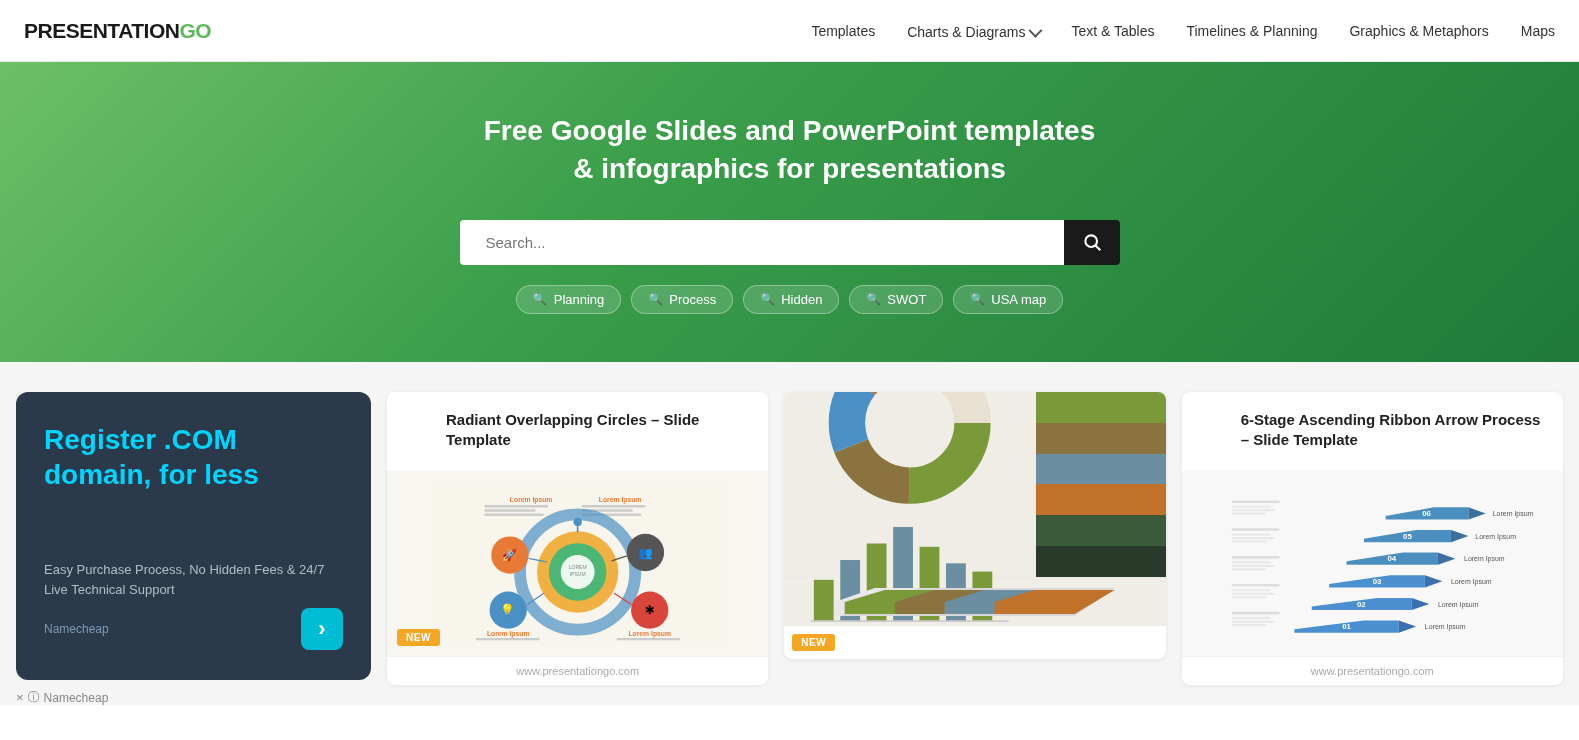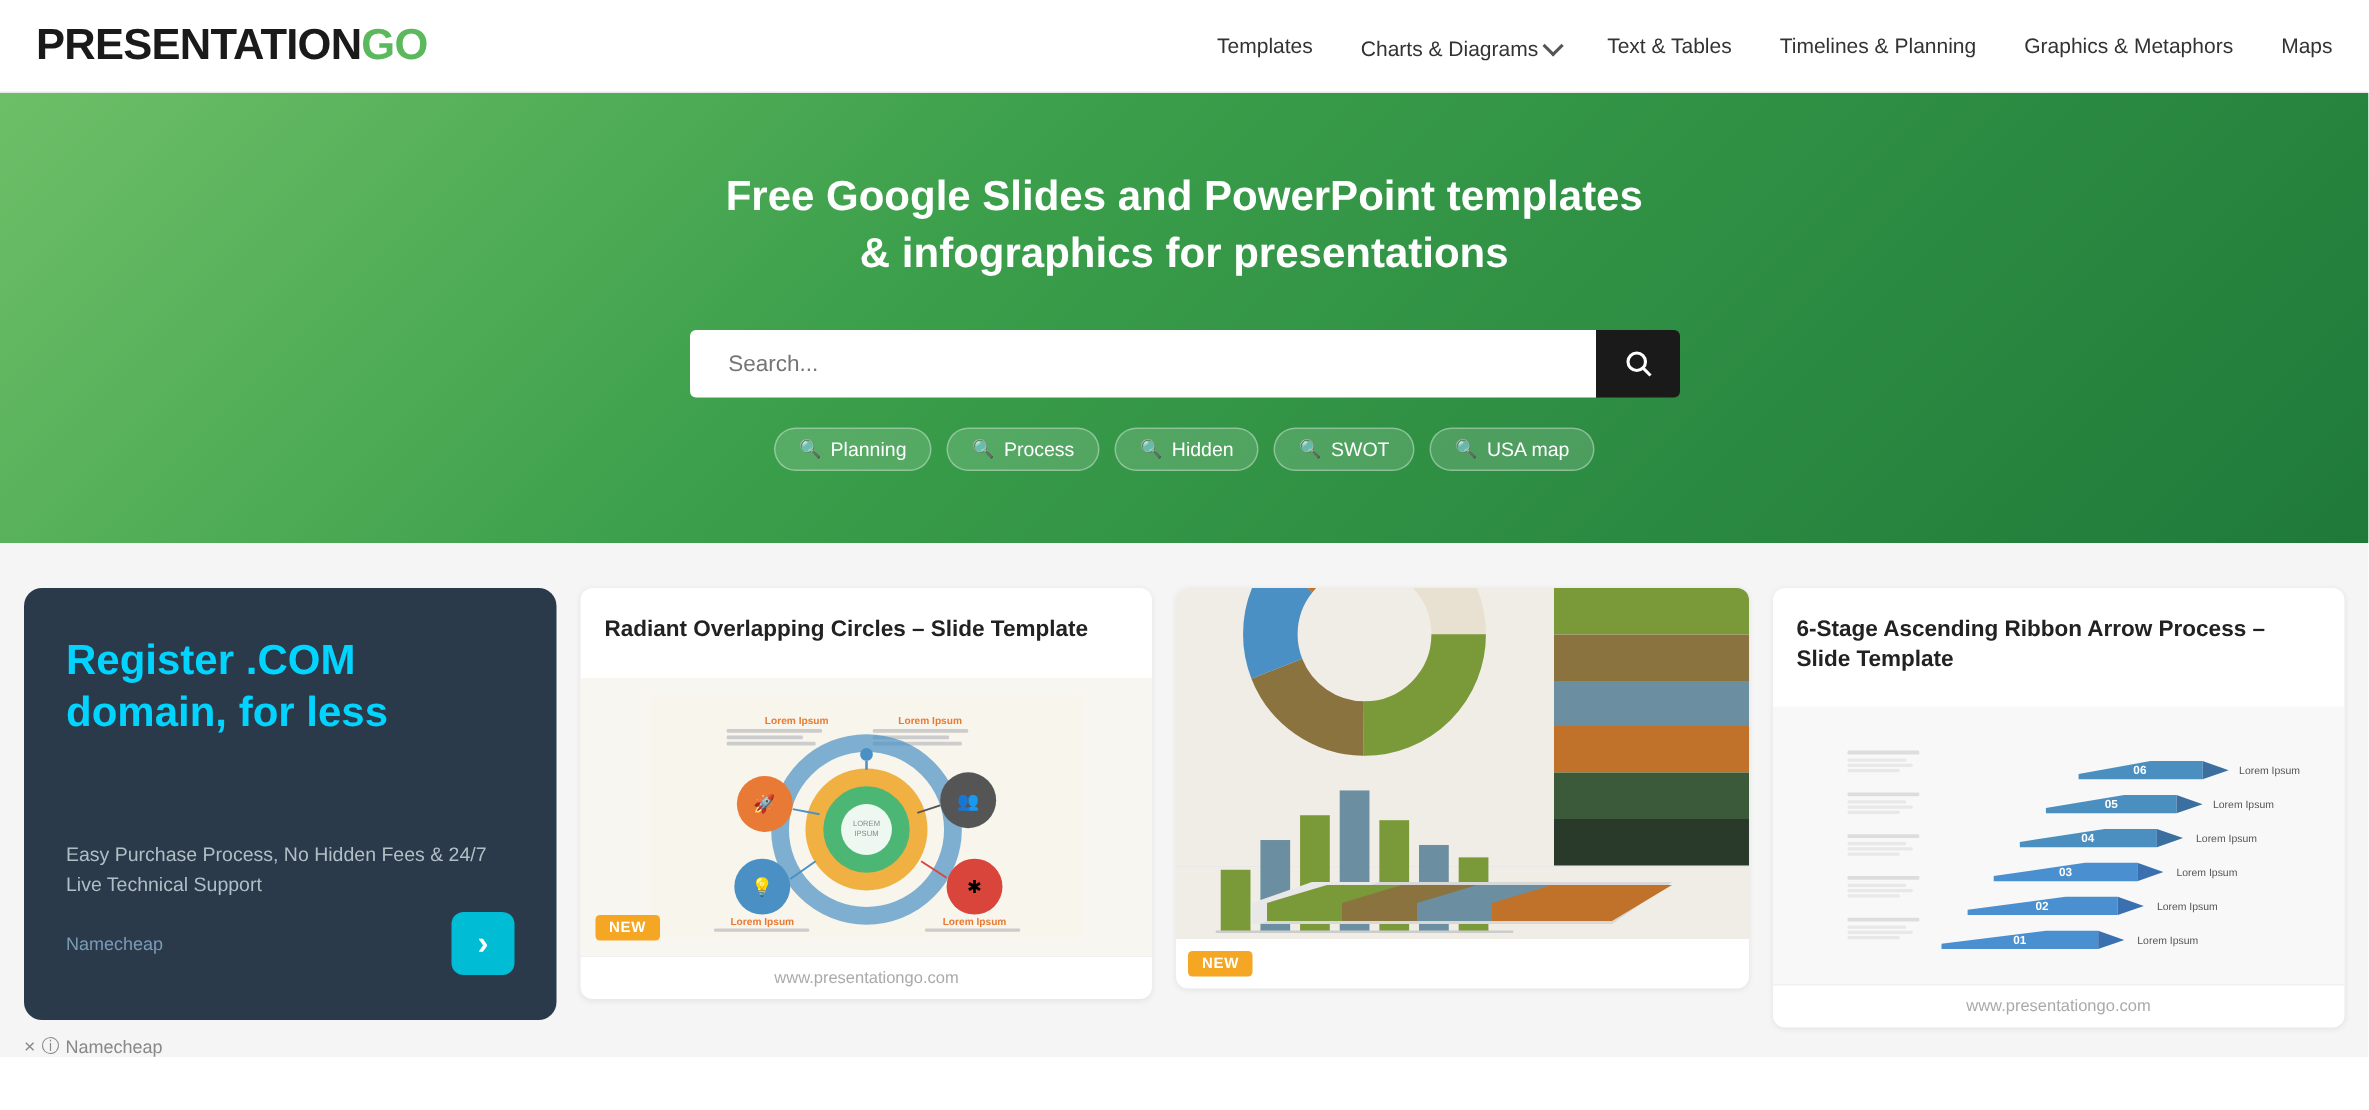--- a/index.html
+++ b/index.html
@@ -10,21 +10,21 @@
       display: flex;
       align-items: center;
       height: 62px;
       padding: 0 24px;
       border-bottom: 1px solid #e8e8e8;
       background: #fff;
     }
     .logo {
       display: flex;
       align-items: center;
-      font-size: 29px;
+      font-size: 21px;
       font-weight: 700;
       color: #1a1a1a;
       text-decoration: none;
       margin-right: auto;
       letter-spacing: -0.5px;
     }
     .logo span.go { color: #5cb85c; }
     .nav-links {
       display: flex;
       align-items: flex-end;
@@ -213,20 +213,21 @@
     }
     .template-card-inner {
       padding: 18px 16px 12px;
     }
     .template-card-title {
       font-size: 15px;
       font-weight: 700;
       color: #222;
       margin-bottom: 10px;
       line-height: 1.3;
+      margin-left: 43px;
     }
     .template-preview {
       width: 100%;
       height: 185px;
       background: #f0ede6;
       display: flex;
       align-items: center;
       justify-content: center;
       position: relative;
       overflow: hidden;

